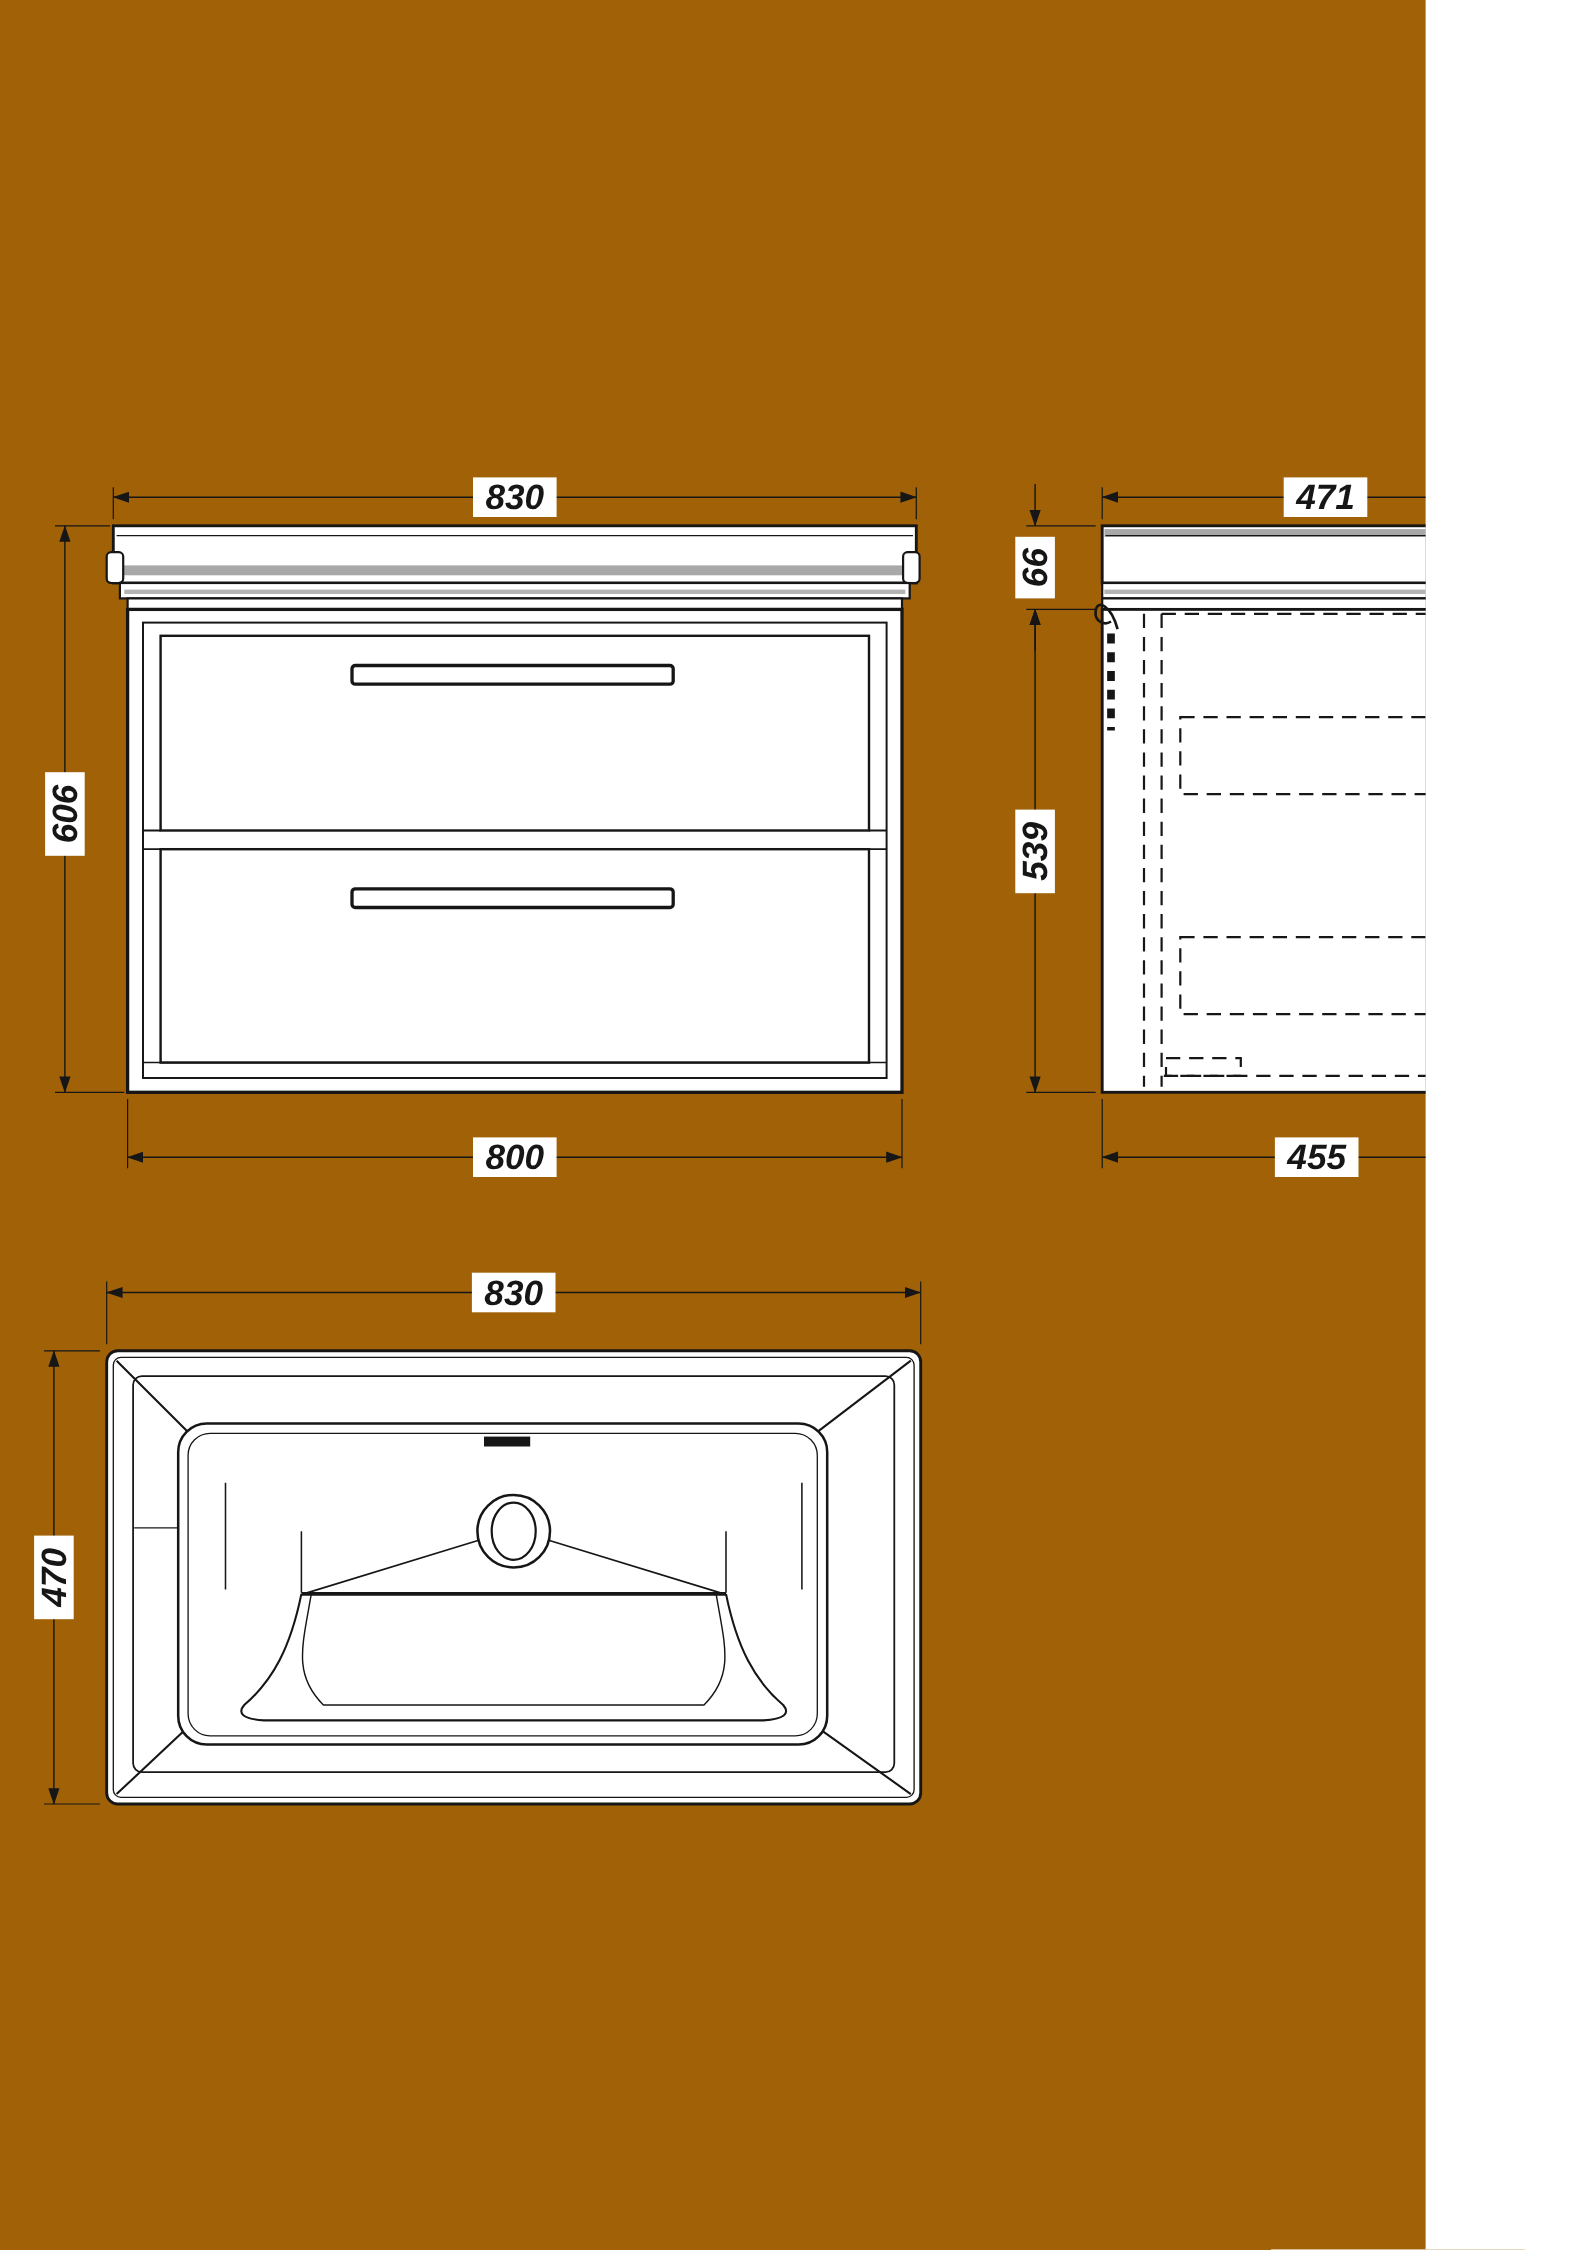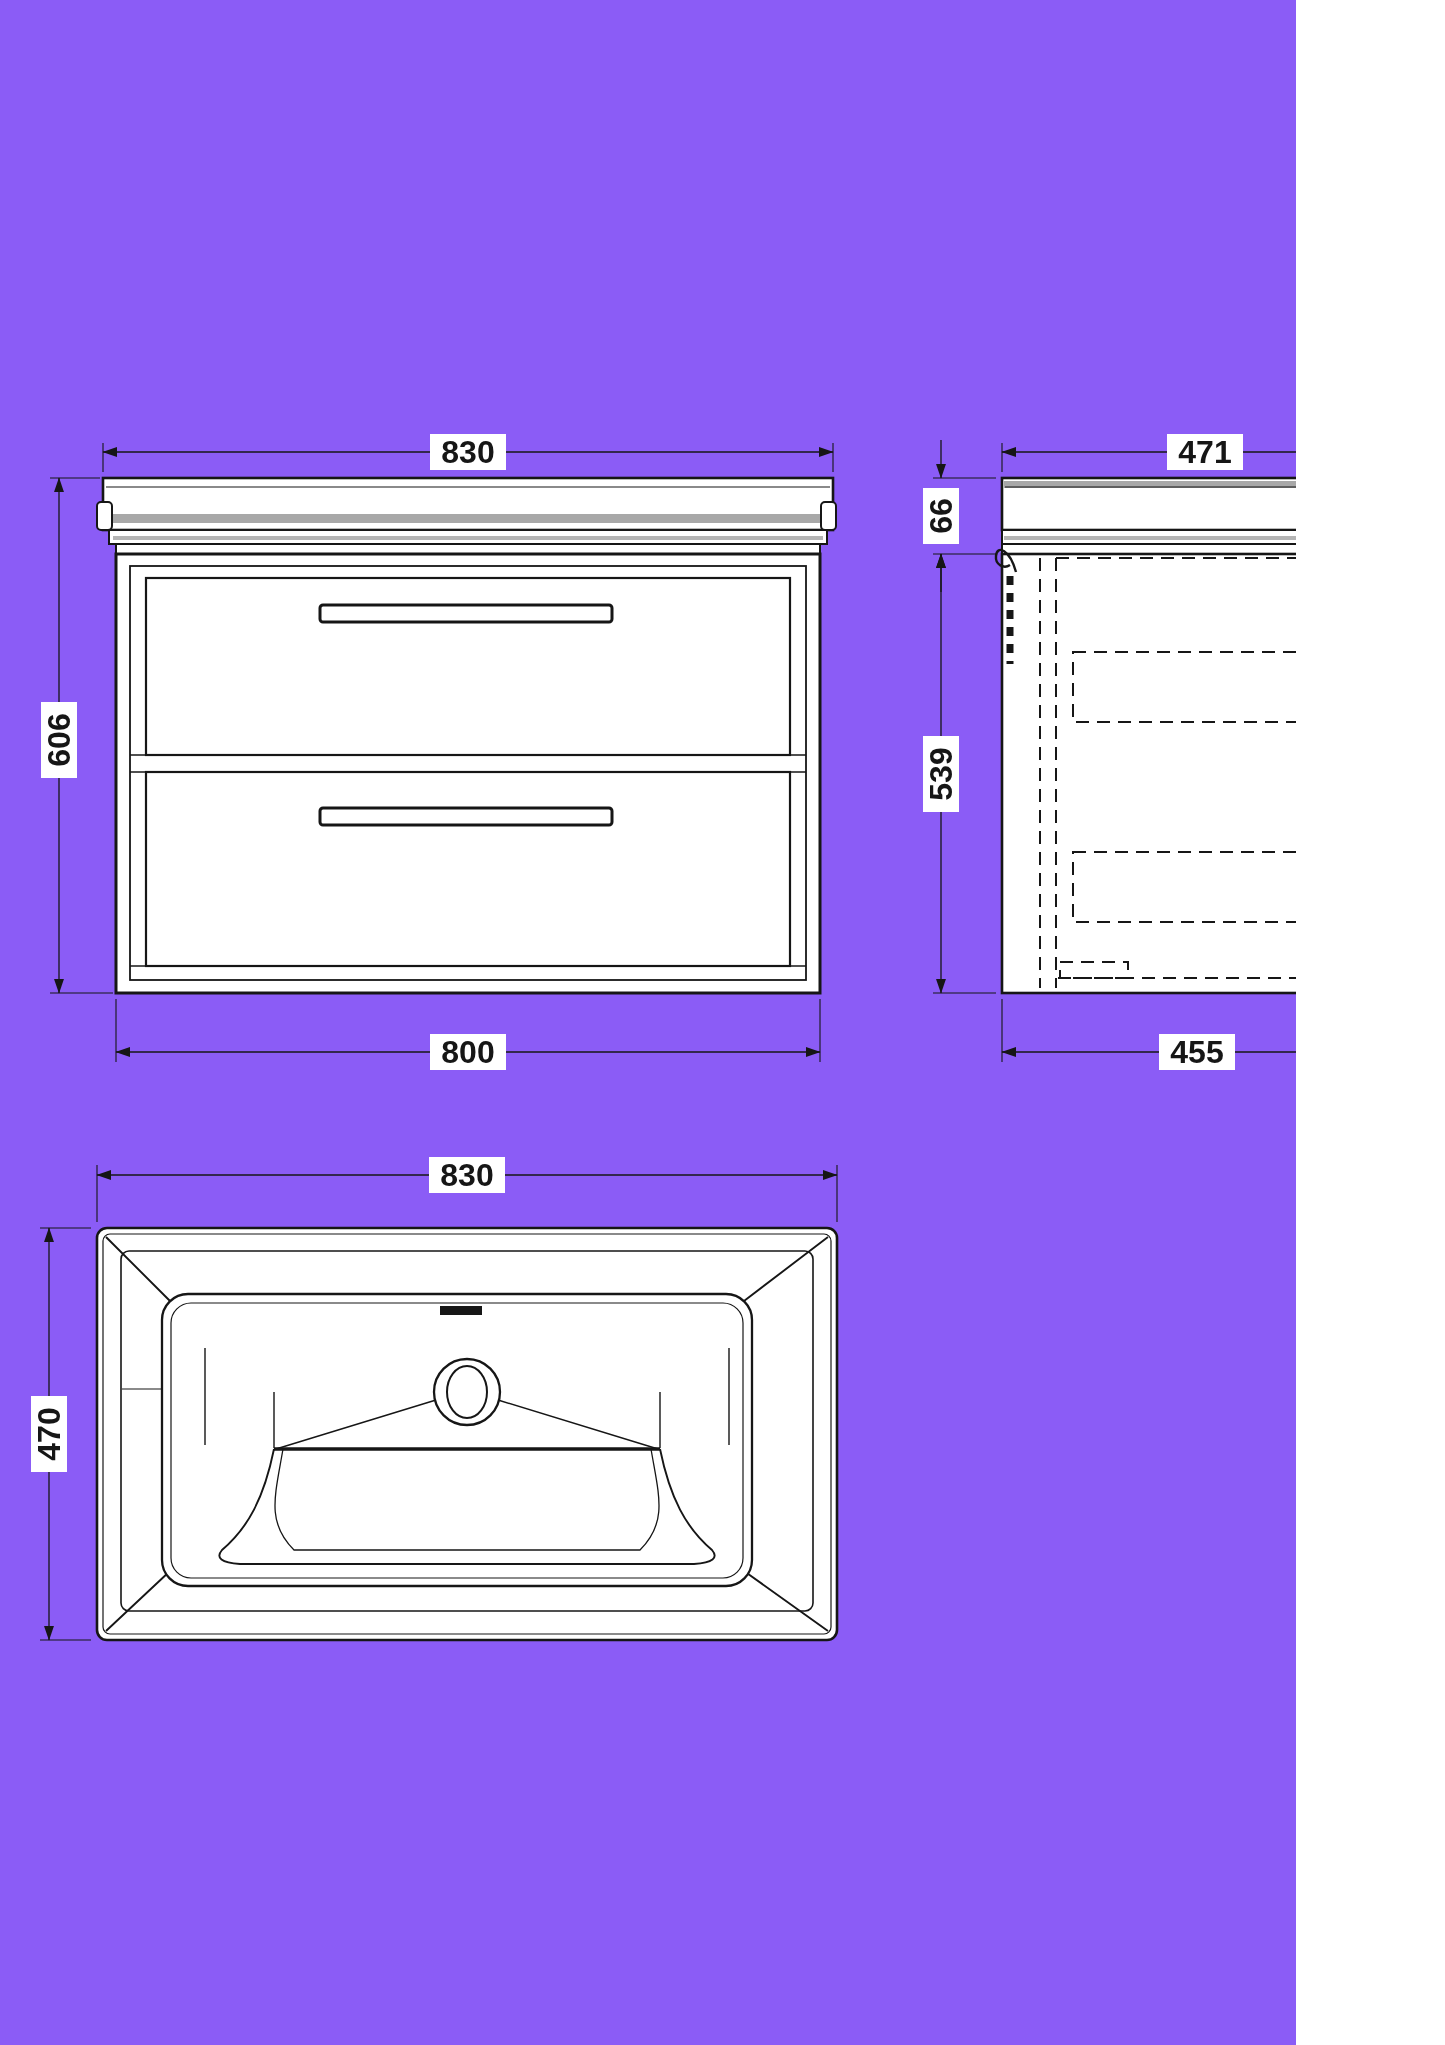--- a/index.html
+++ b/index.html
@@ -6,23 +6,24 @@
     margin: 0;
     padding: 0;
     background: #ffffff;
   }
   body {
     font-family: "Liberation Sans", sans-serif;
   }
   .sheet {
     width: 1296px;
     height: 2045px;
-    background: #8b5cf6;
+    background: #a16207;
     position: relative;
     overflow: hidden;
+    font-style: italic;
   }
   svg { display: block; }
   .ln   { stroke: #161616; fill: none; }
   .shape{ stroke: #161616; fill: #ffffff; }
   .dash { stroke: #161616; fill: none; stroke-dasharray: 13 8; }
   .dim  { stroke: #161616; stroke-width: 1.3; fill: none; }
   .ext  { stroke: #161616; stroke-width: 1.1; fill: none; }
   .plate{ fill: #ffffff; stroke: none; }
   .dimtxt {
     font-family: "Liberation Sans", sans-serif;

